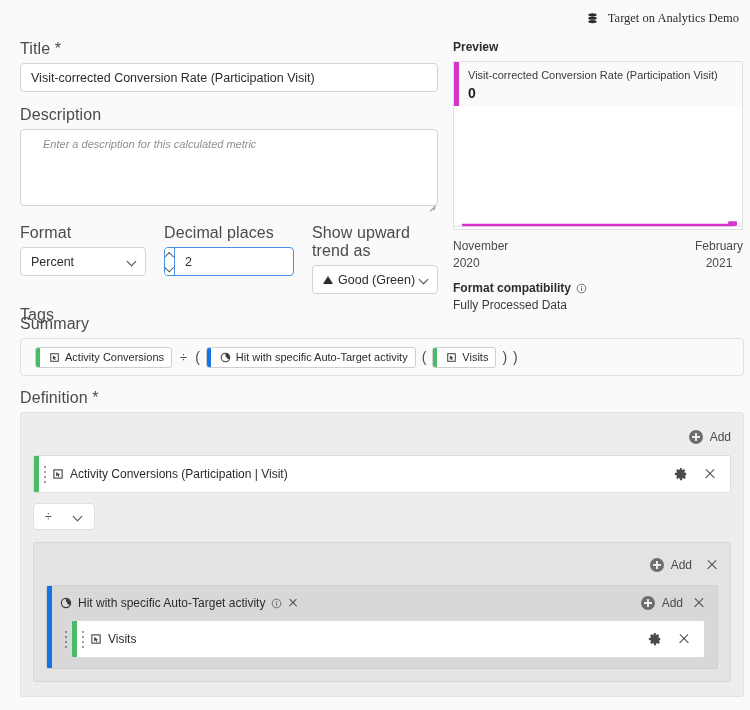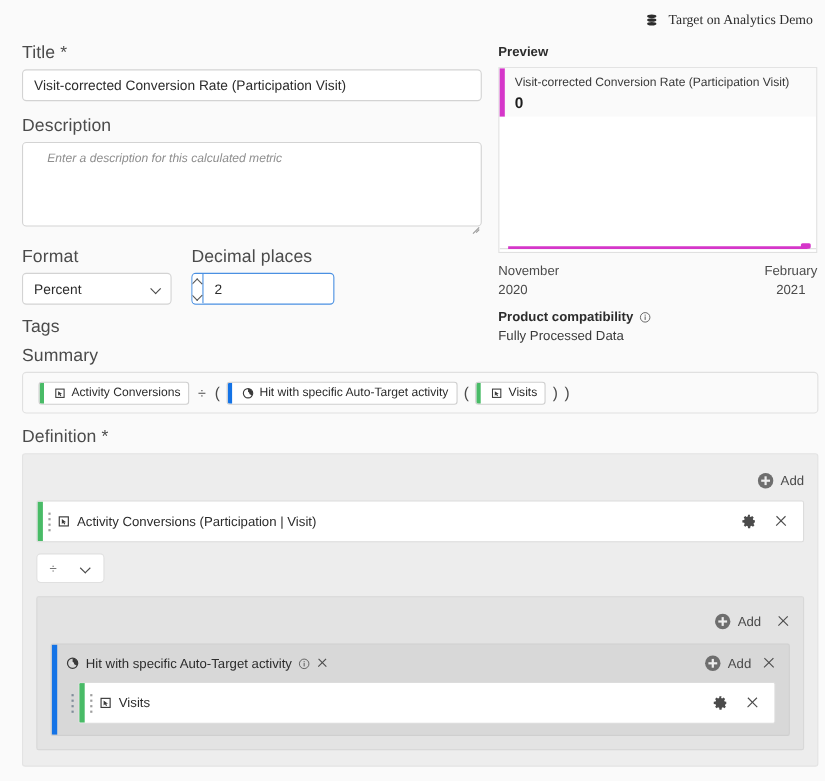--- a/index.html
+++ b/index.html
@@ -262,20 +262,30 @@
         <div class="stepper">
           <div class="stepper-btns">
             <div>
                 <span class="chev-sm up"></span>
               </div>
             <div>
                 <span class="chev-sm down"></span>
               </div>
           </div>
           <input type="text" value="2" style="">
+        </div>
+      </div>
+      <div class="col-trend">
+        <label class="field-label">Show upward trend as</label>
+        <div class="select">
+          <span class="sel-text">
+            <span class="tri-up"></span>
+            <span>Good (Green)</span>
+          </span>
+          <span class="chev"></span>
         </div>
       </div>
     </div>
 
     <div class="mt12">
       <label class="field-label">Tags</label>
     </div>
   </div>
 
   <div style="position:absolute; left:20px; top:315px; width:724px;">
@@ -477,21 +487,21 @@
         <div class="pv-date">November</div>
         <div class="pv-date">2020</div>
       </div>
       <div>
         <div class="pv-date right">February</div>
         <div class="pv-date right">2021</div>
       </div>
     </div>
 
     <div class="compat-title">
-      <span>Product compatibility</span>
+      <span>Format compatibility</span>
       <span class="ico info-ico">
         <svg width="11" height="11" viewBox="0 0 16 16">
           <circle cx="8" cy="8" r="6.3" fill="none" stroke="#5a5a5a" stroke-width="1.2"></circle>
           <rect x="7.35" y="6.8" width="1.3" height="4.6" fill="#5a5a5a"></rect>
           <rect x="7.35" y="4.4" width="1.3" height="1.4" fill="#5a5a5a"></rect>
         </svg>
       </span>
     </div>
     <div class="compat-val">Fully Processed Data</div>
   </div>

